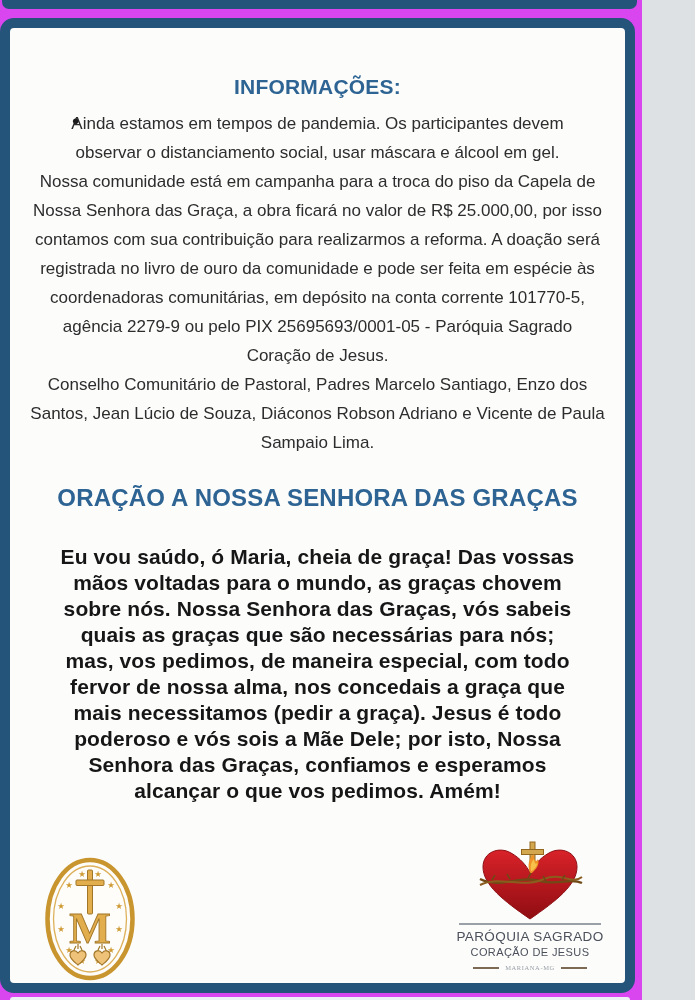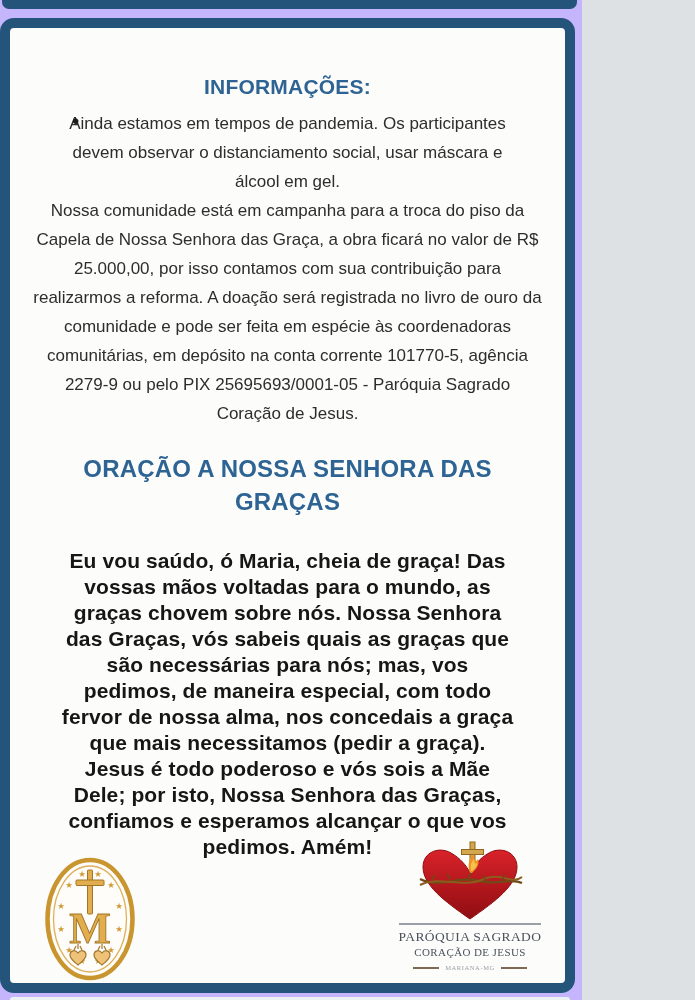--- a/index.html
+++ b/index.html
@@ -2,21 +2,21 @@
 <html><head>
 <meta charset="utf-8">
 <style>
   html,body{margin:0;padding:0;}
   body{
     width:695px;height:1000px;
     background:#dde1e4;
     font-family:"Liberation Sans",sans-serif;
     overflow:hidden;
   }
-  .stage{position:relative;width:582px;height:1000px;background:#c4b5fd;}
+  .stage{position:relative;width:642px;height:1000px;background:#d946ef;}
 
   
   .prev-card-edge{
     position:absolute;top:0;left:2px;right:5px;height:9px;
     background:#24547a;border-radius:0 0 7px 7px;
   }
   
   .next-card-edge{
     position:absolute;bottom:0;left:10px;right:12px;height:3px;
     background:#eef1f4;border-radius:3px 3px 0 0;
@@ -55,21 +55,21 @@
   .medal{position:absolute;left:34px;bottom:2px;width:92px;height:124px;}
   .medal svg{display:block;}
   .medal-star{font-family:"DejaVu Sans",sans-serif;}
 
   .parish-logo{
     position:absolute;right:20px;bottom:12px;width:150px;text-align:center;
   }
   .parish-logo svg{display:block;margin:0 auto;}
   .logo-rule{height:2px;background:#9aa0a8;margin:2px 4px 4px 4px;}
   .logo-line1,.logo-line2{
-    font-family:Liberation Serif, serif;color:#4b505b;
+    font-family:Liberation Sans, sans-serif;color:#4b505b;
     letter-spacing:.4px;white-space:nowrap;
   }
   .logo-line1{font-size:13.5px;line-height:15px;}
   .logo-line2{font-size:11px;line-height:17px;}
   .logo-sub{
     display:flex;align-items:center;justify-content:center;gap:6px;margin-top:3px;
   }
   .logo-sub .dash{width:26px;height:2px;background:#7d6a55;}
   .logo-sub .loc{
     font-family:"Liberation Serif",serif;font-size:6.5px;color:#9aa0a8;
@@ -89,20 +89,21 @@
       <h2 class="heading h-info">INFORMAÇÕES:</h2>
 
       <div class="bullet-row">
         <span class="bullet">•</span>
         <p class="body-text">Ainda estamos em tempos de pandemia. Os participantes devem observar o distanciamento social, usar máscara e álcool em gel.</p>
       </div>
 
       <p class="body-text campaign">Nossa comunidade está em campanha para a troca do piso da Capela de Nossa Senhora das Graça, a obra ficará no valor de R$ 25.000,00, por isso contamos com sua contribuição para realizarmos a reforma. A doação será registrada no livro de ouro da comunidade e pode ser feita em espécie às coordenadoras comunitárias, em depósito na conta corrente 101770-5, agência 2279-9 ou pelo PIX 25695693/0001-05 - Paróquia Sagrado Coração de Jesus.</p>
 
 
+      <p class="body-text">Conselho Comunitário de Pastoral, Padres Marcelo Santiago, Enzo dos Santos, Jean Lúcio de Souza, Diáconos Robson Adriano e Vicente de Paula Sampaio Lima.</p>
 
       <h2 class="heading h-oracao">ORAÇÃO A NOSSA SENHORA DAS GRAÇAS</h2>
 
       <p class="prayer">Eu vou saúdo, ó Maria, cheia de graça! Das vossas mãos voltadas para o mundo, as graças chovem sobre nós. Nossa Senhora das Graças, vós sabeis quais as graças que são necessárias para nós; mas, vos pedimos, de maneira especial, com todo fervor de nossa alma, nos concedais a graça que mais necessitamos (pedir a graça). Jesus é todo poderoso e vós sois a Mãe Dele; por isto, Nossa Senhora das Graças, confiamos e esperamos alcançar o que vos pedimos. Amém!</p>
     </div>
 
     <div class="medal">
       <svg viewBox="0 0 92 124" width="92" height="124" aria-hidden="true">
         <ellipse cx="46" cy="62" rx="42.5" ry="59" fill="#fefdfa" stroke="#c9952f" stroke-width="4.5"></ellipse>
         <ellipse cx="46" cy="62" rx="36.5" ry="53" fill="none" stroke="#ddb05a" stroke-width="1.3"></ellipse>

